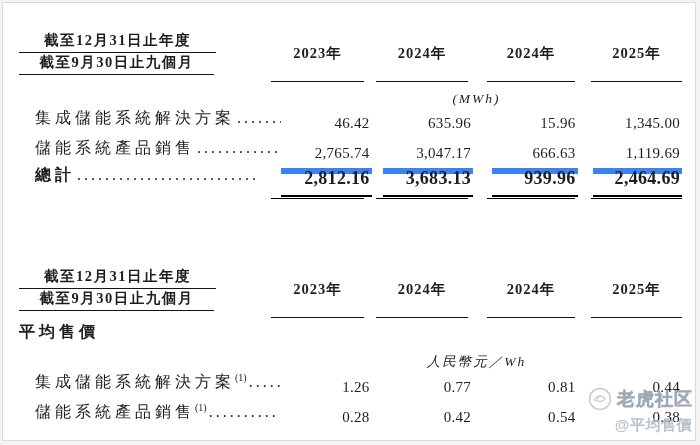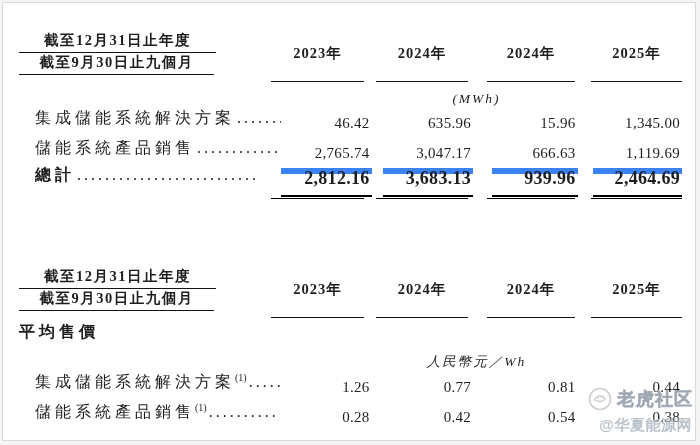--- a/index.html
+++ b/index.html
@@ -248,16 +248,16 @@
     <div class="wm-row1">
       <span class="wm-logo">
         <svg width="24" height="24" viewBox="0 0 24 24">
           <circle cx="12" cy="12" r="10.5" fill="none" stroke="#b6bdc6" stroke-width="1.6"></circle>
           <path d="M6.5 13 q2-4 5.5-4 q3.5 0 5 3 q-1.5 2.5-4.5 2.5 q-3.5 0-6-1.5 z" fill="none" stroke="#b6bdc6" stroke-width="1.4"></path>
           <circle cx="10" cy="11.5" r="0.9" fill="#b6bdc6"></circle>
         </svg>
       </span>
       <span class="wm-name">老虎社区</span>
     </div>
-    <div class="wm-handle">@华夏能源网</div>
+    <div class="wm-handle">@平均售價</div>
   </div>
 
 </div>
 
 </body></html>

